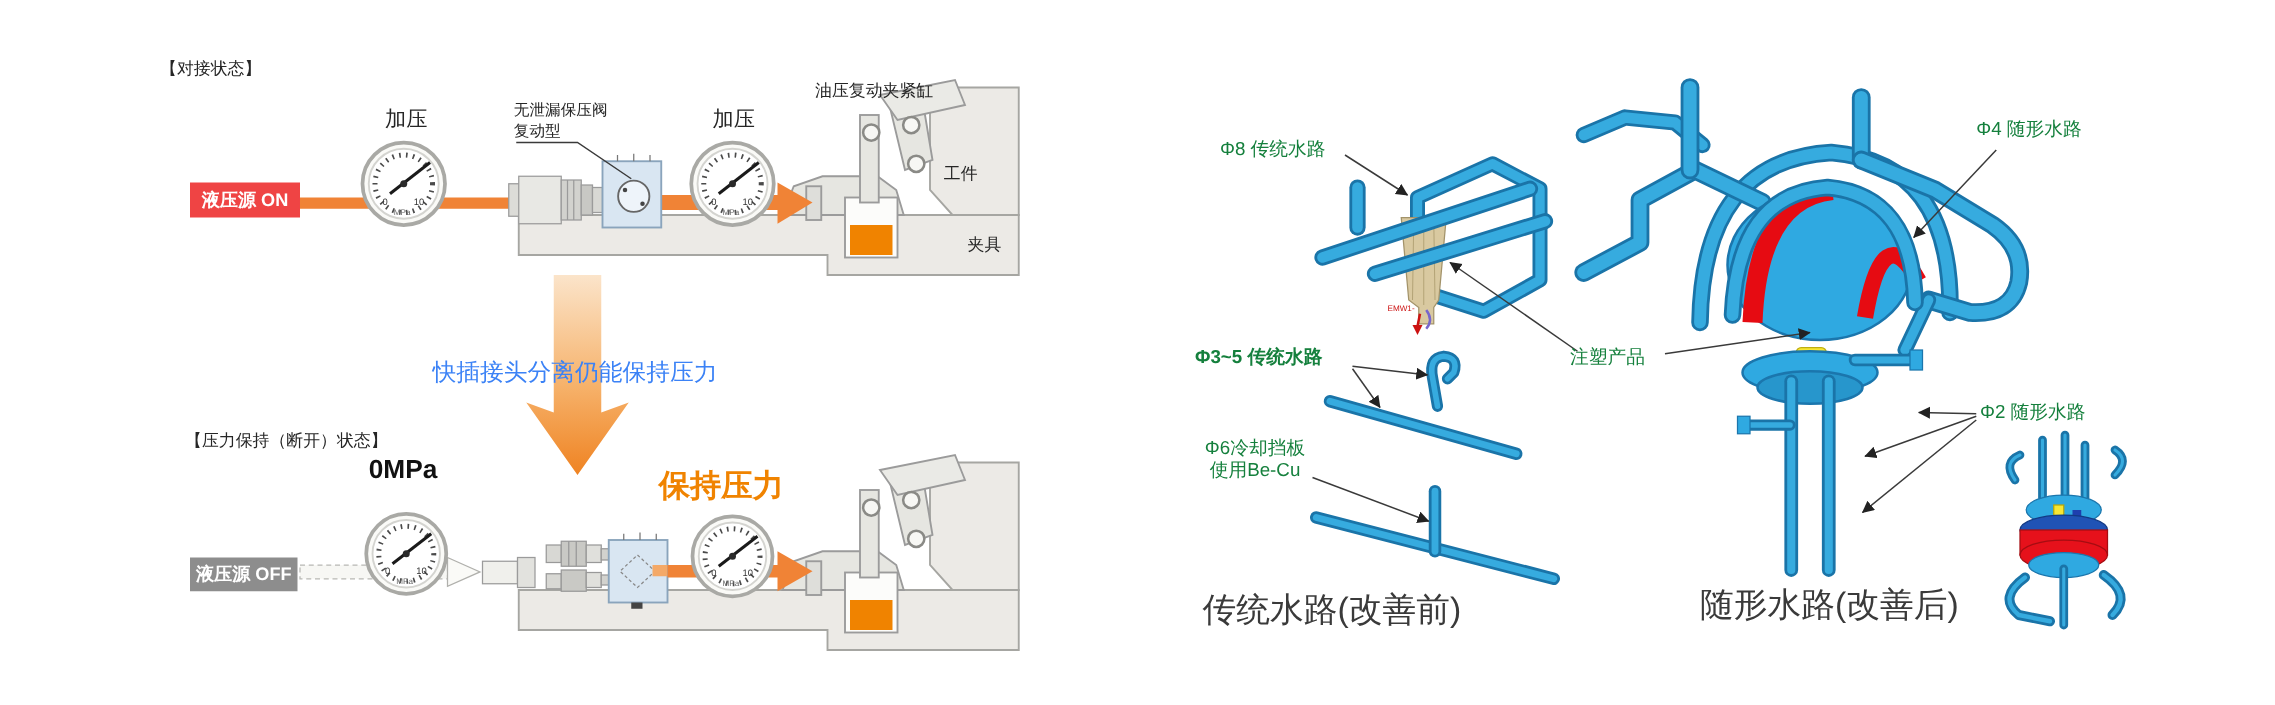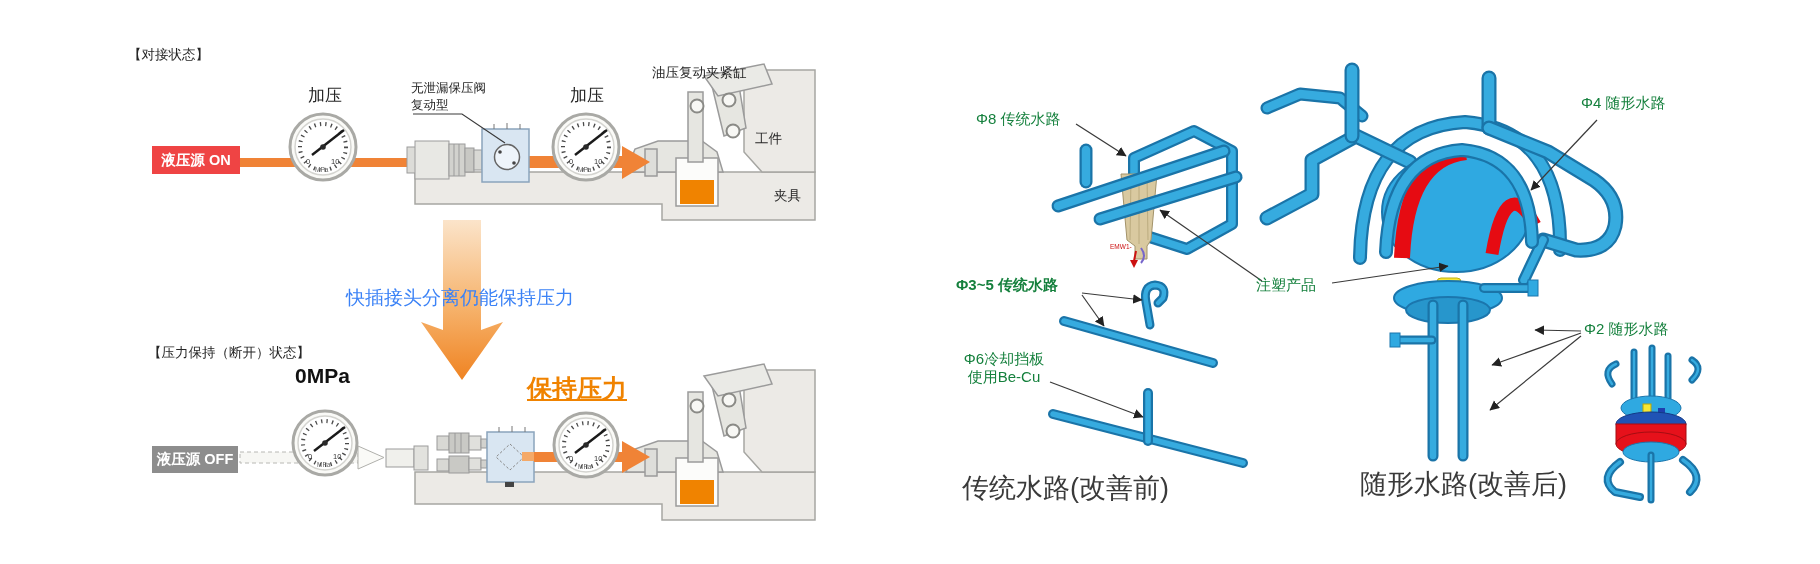--- a/index.html
+++ b/index.html
@@ -280,21 +280,21 @@
 <div class="lbl" style="left:755px;top:130px;">工件</div>
 <div class="lbl" style="left:774px;top:187px;">夹具</div>
 
 <div class="srcbox" style="left:152px;top:146px;width:88px;height:28px;background:#ef4444;">液压源 ON</div>
 
 <div class="lbl note" style="left:346px;top:285px;">快插接头分离仍能保持压力</div>
 
 <div class="lbl" style="left:148px;top:344px;">【压力保持（断开）状态】</div>
 <div class="zerotxt" style="left:295px;top:364px;">0MPa</div>
 <div class="srcbox" style="left:152px;top:446px;width:86px;height:27px;background:#8d8d8d;">液压源 OFF</div>
-<div class="holdtxt" style="left:527px;top:372px;color:#f08300;text-decoration:underline;">保持压力</div>
+<div class="holdtxt" style="left:527px;top:372px;color:#f08300;">保持压力</div>
 
 <div class="lbl-sans" style="left:976px;top:110px;">Φ8 传统水路</div>
 <div class="lbl-sans" style="left:956px;top:276px;font-weight:bold;">Φ3~5 传统水路</div>
 <div class="lbl-sans ctr" style="left:948px;top:350px;width:112px;line-height:1.2;">
   <div>Φ6冷却挡板</div>
   <div>使用Be-Cu</div>
 </div>
 <div class="lbl-sans" style="left:1256px;top:276px;">注塑产品</div>
 <div class="lbl-sans" style="left:1581px;top:94px;">Φ4 随形水路</div>
 <div class="lbl-sans" style="left:1584px;top:320px;">Φ2 随形水路</div>

